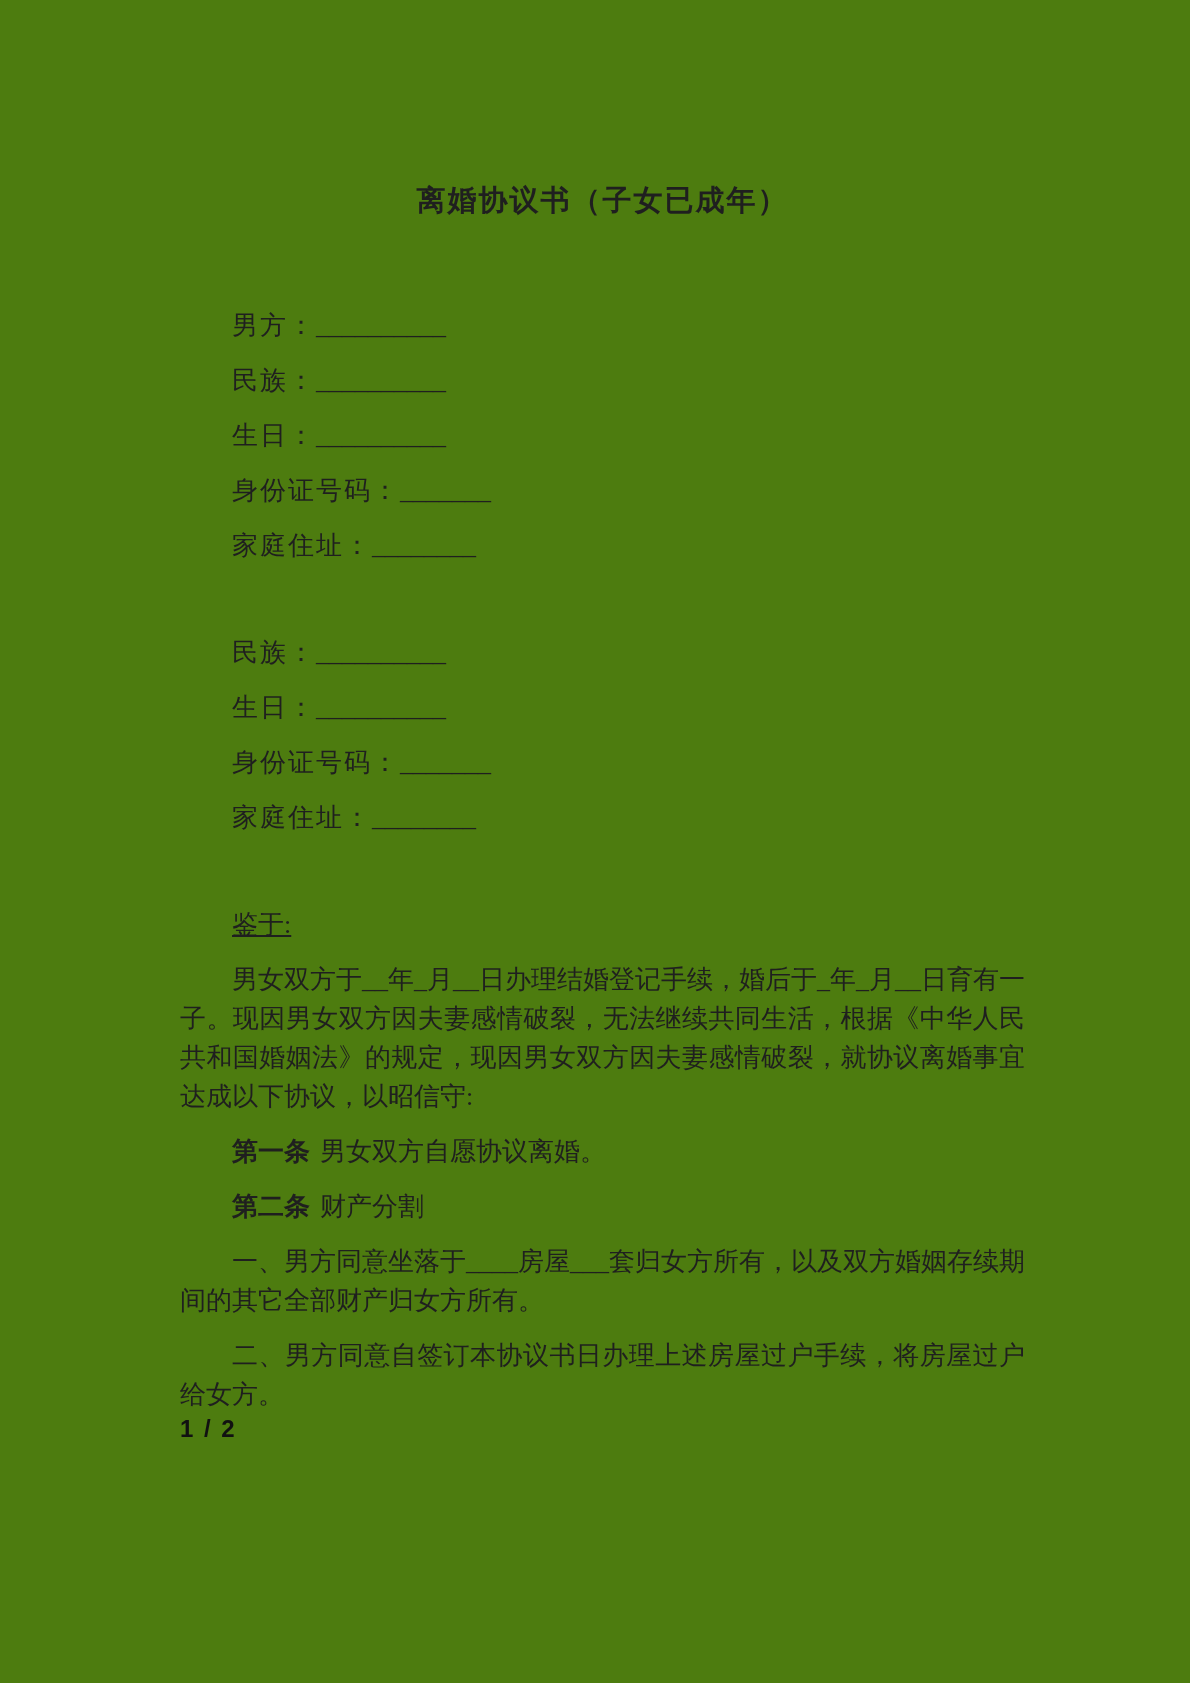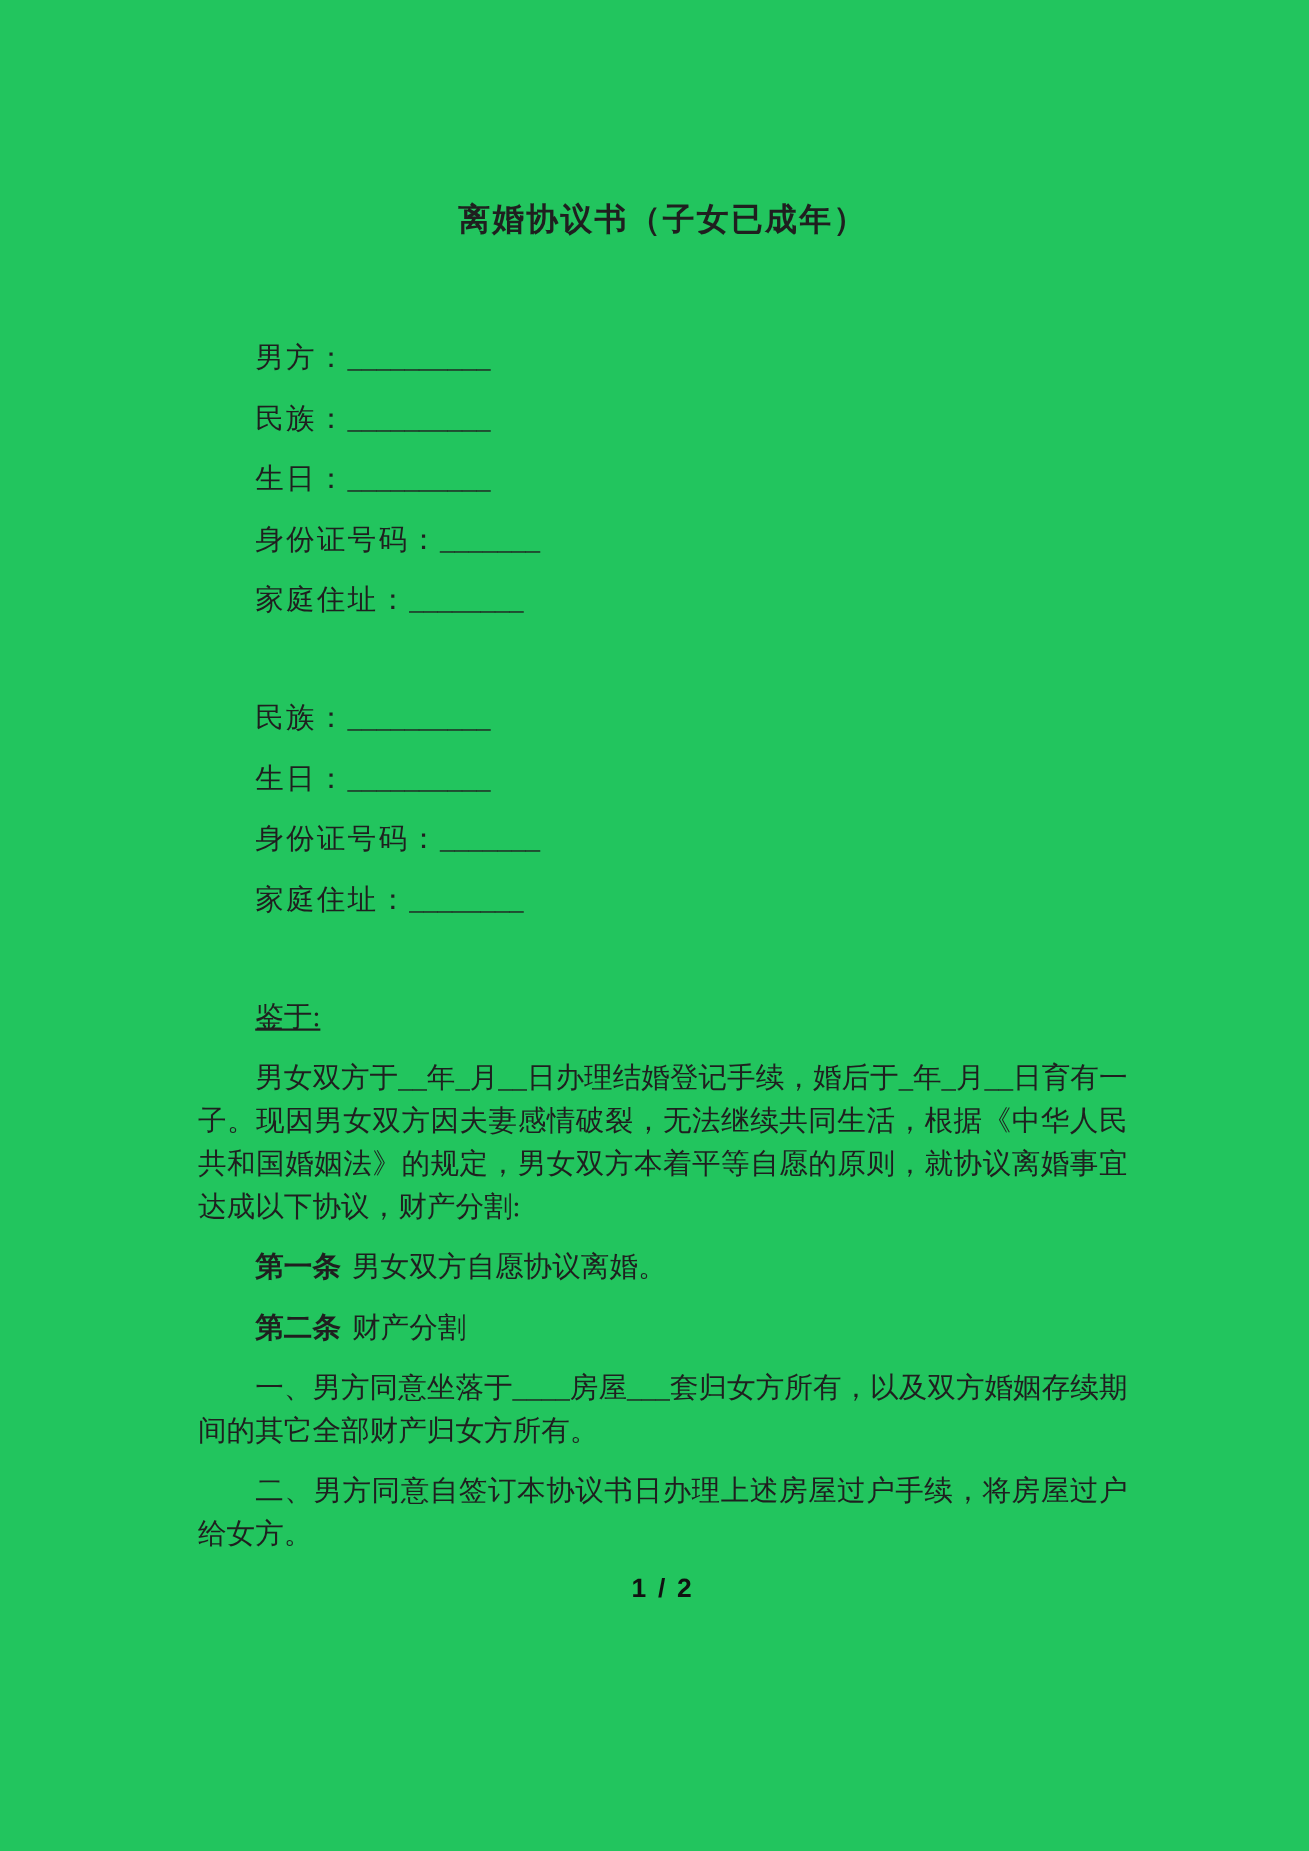--- a/index.html
+++ b/index.html
@@ -4,21 +4,21 @@
 <style>
   html, body {
     margin: 0;
     padding: 0;
     background: #ffffff;
   }
   .page {
     position: relative;
     width: 1190px;
     height: 1683px;
-    background: #22c55e;
+    background: #4d7c0f;
     font-family: "Liberation Serif", serif;
     color: #1f1f1f;
     overflow: hidden;
     box-sizing: border-box;
     padding: 180px 165px 0 180px;
   }
   .doc-title {
     margin: 0;
     font-size: 29px;
     font-weight: 700;
@@ -43,22 +43,22 @@
     line-height: 39px;
     text-indent: 52px;
     text-align: justify;
   }
   .para.whereas { margin-top: 60px; text-decoration: underline; }
   .article-heading {
     font-weight: 700;
     margin-right: 10px;
   }
   .page-footer {
-    margin-top: 16px;
-    text-align: center;
+    margin-top: 0;
+    text-align: left;
     font-family: "Liberation Sans", sans-serif;
     font-weight: 700;
     font-size: 24px;
     line-height: 30px;
     color: #111111;
     letter-spacing: 2px;
   }
 </style>
 </head>
 <body>
@@ -95,21 +95,21 @@
     <div class="field-row">
       <span class="field-label">身份证号码：</span><span class="field-blank">_______</span>
     </div>
     <div class="field-row">
       <span class="field-label">家庭住址：</span><span class="field-blank">________</span>
     </div>
   </div>
 
   <p class="para whereas">鉴于:</p>
 
-  <p class="para">男女双方于__年_月__日办理结婚登记手续，婚后于_年_月__日育有一子。现因男女双方因夫妻感情破裂，无法继续共同生活，根据《中华人民共和国婚姻法》的规定，男女双方本着平等自愿的原则，就协议离婚事宜达成以下协议，财产分割:</p>
+  <p class="para">男女双方于__年_月__日办理结婚登记手续，婚后于_年_月__日育有一子。现因男女双方因夫妻感情破裂，无法继续共同生活，根据《中华人民共和国婚姻法》的规定，现因男女双方因夫妻感情破裂，就协议离婚事宜达成以下协议，以昭信守:</p>
 
   <p class="para">
     <span class="article-heading">第一条</span><span>男女双方自愿协议离婚。</span>
   </p>
 
   <p class="para">
     <span class="article-heading">第二条</span><span>财产分割</span>
   </p>
 
   <p class="para">一、男方同意坐落于____房屋___套归女方所有，以及双方婚姻存续期间的其它全部财产归女方所有。</p>

